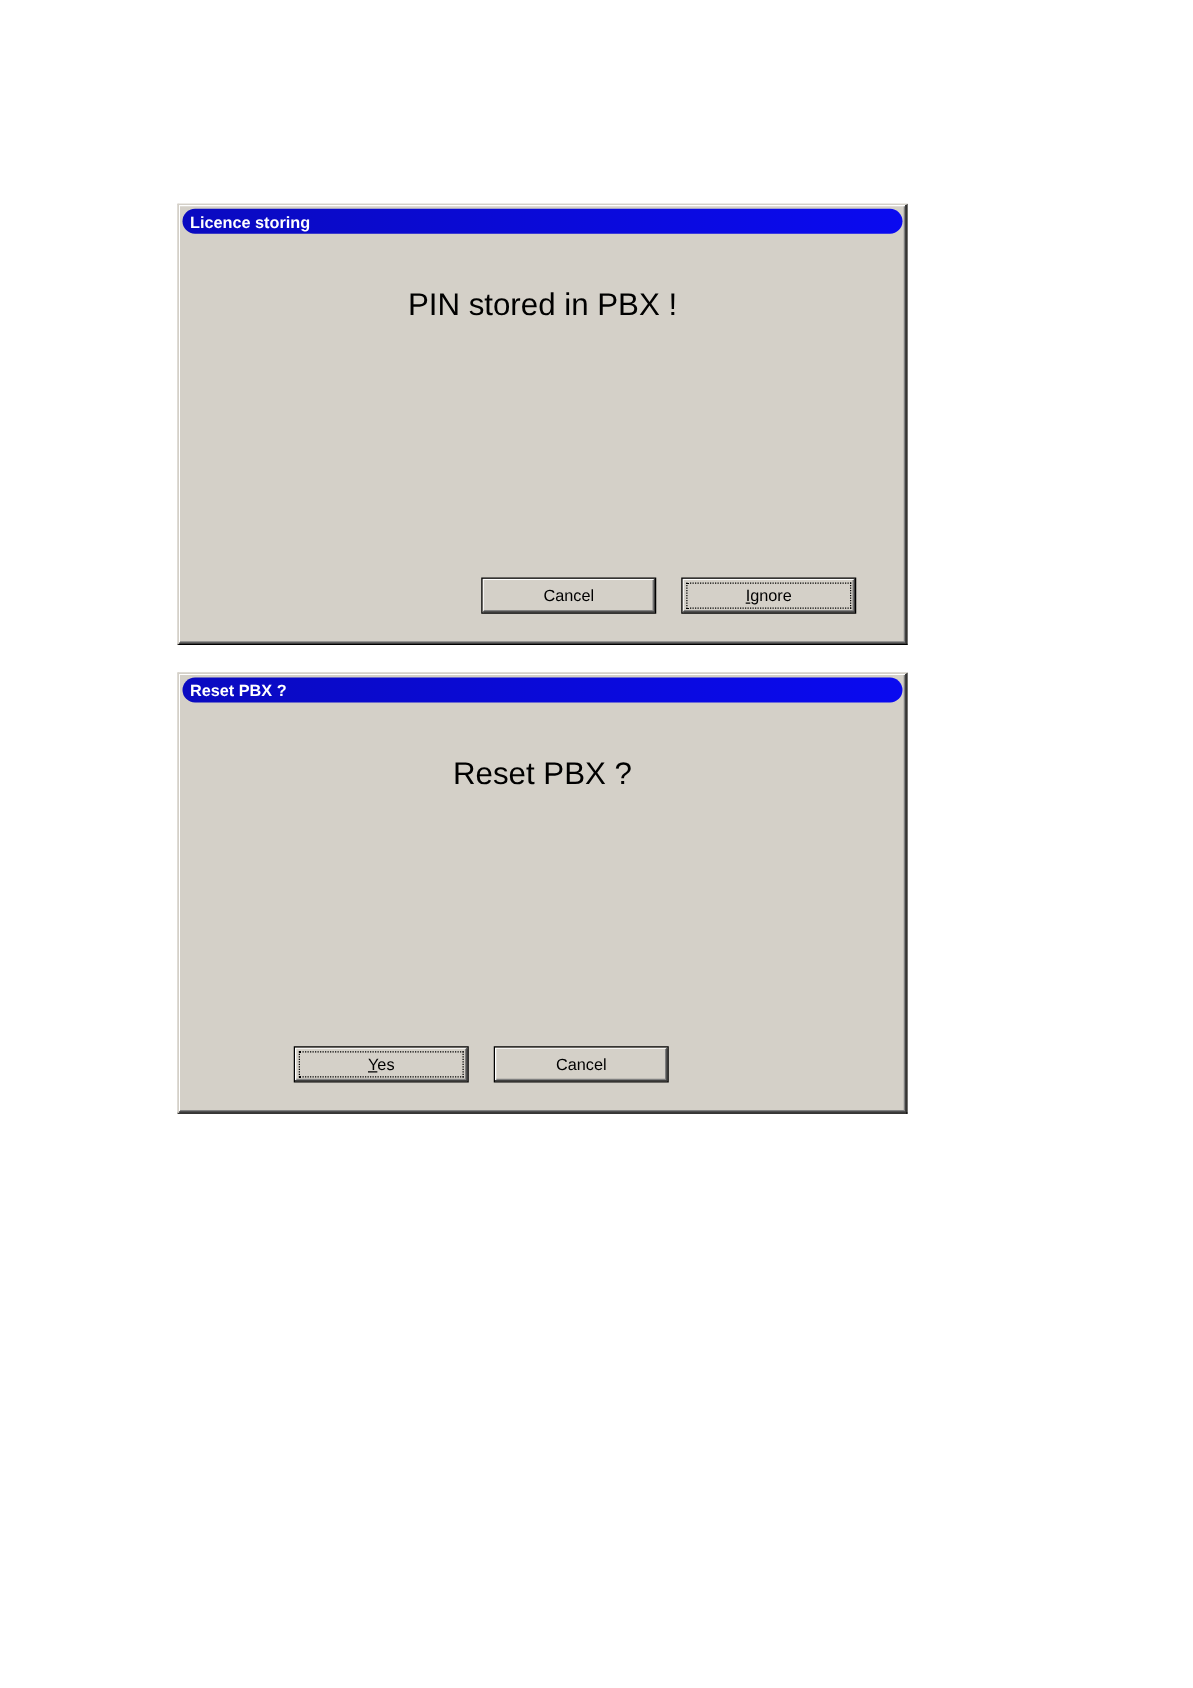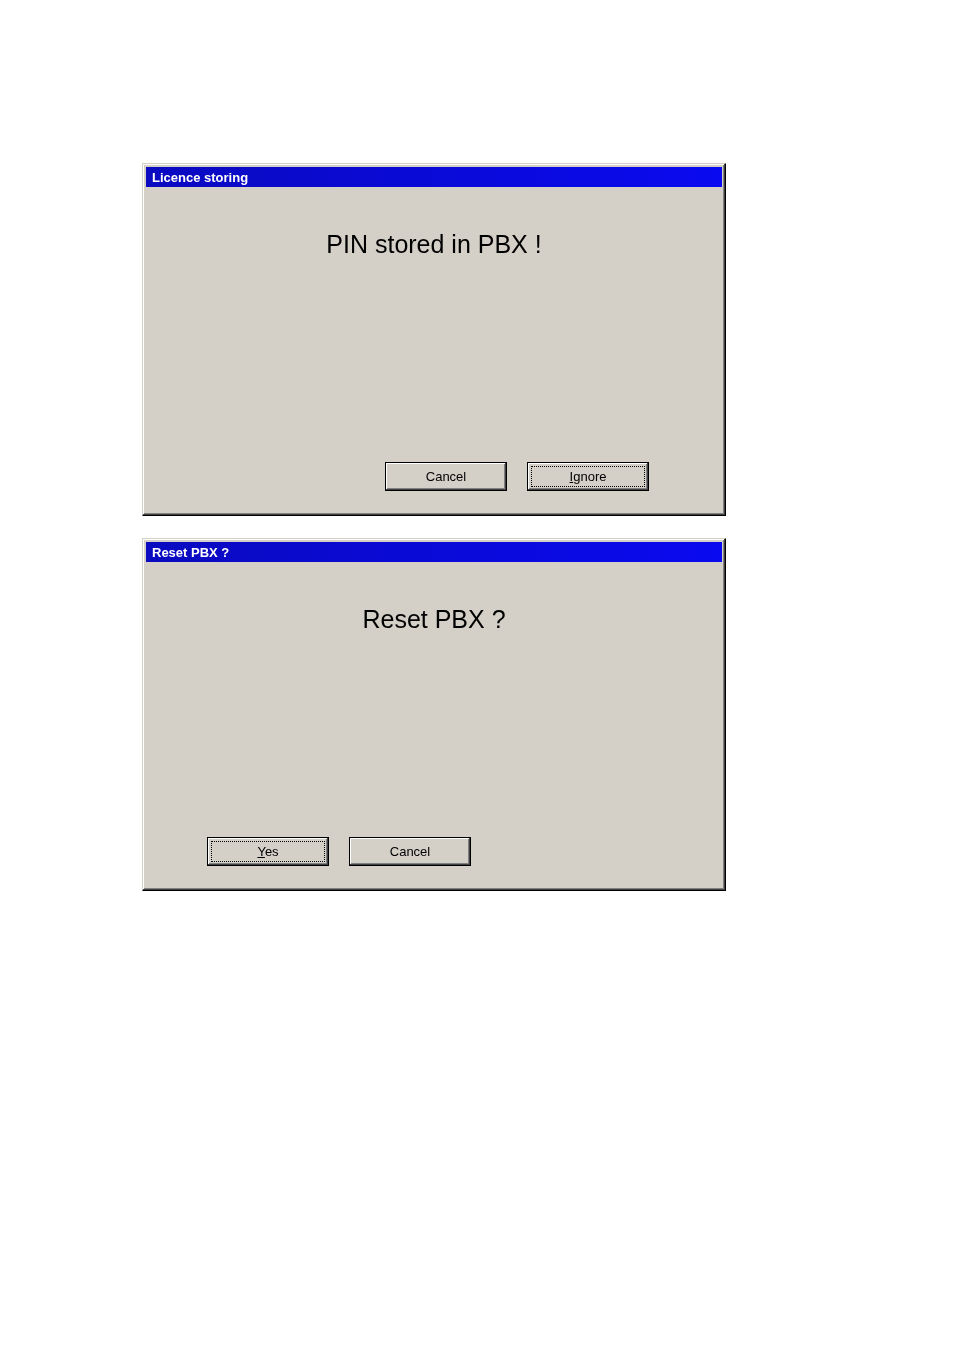--- a/index.html
+++ b/index.html
@@ -30,20 +30,21 @@
       background: #0a0ac0;
       background: linear-gradient(to right, #0a0ac0, #0a0af0);
       color: #ffffff;
       font-weight: bold;
       font-size: 13px;
       padding: 3px 6px;
       margin: 3px;
       height: 20px;
       display: flex;
       align-items: center;
+      border-radius: 10px;
     }
     .dialog-body {
       padding: 0;
       position: relative;
     }
     .message-text {
       font-family: Arial, Helvetica, sans-serif;
       font-size: 25px;
       text-align: center;
       color: #000;
@@ -56,21 +57,21 @@
     .win-button {
       background: #d4d0c8;
       border: 1px solid #000;
       box-shadow: 
         inset -1px -1px 0 #404040,
         inset 1px 1px 0 #ffffff,
         inset -2px -2px 0 #808080,
         inset 2px 2px 0 #d4d0c8;
       font-family: "Microsoft Sans Serif", Tahoma, sans-serif;
       font-size: 13px;
-      width: 122px;
+      width: 140px;
       height: 29px;
       cursor: pointer;
       text-align: center;
       display: flex;
       align-items: center;
       justify-content: center;
       position: relative;
     }
     .win-button.default {
       box-shadow: 
@@ -119,21 +120,21 @@
       top: 538px;
       width: 584px;
       height: 353px;
     }
     #dialog2 .msg1 {
       position: absolute;
       width: 100%;
       top: 40px;
     }
     #dialog2 .button-row {
-      left: 64px;
+      left: 92px;
       top: 272px;
     }
   </style>
 </head>
 <body>
 
 <div class="dialog" id="dialog1">
   <div class="titlebar">
     <span>Licence storing</span>
   </div>

